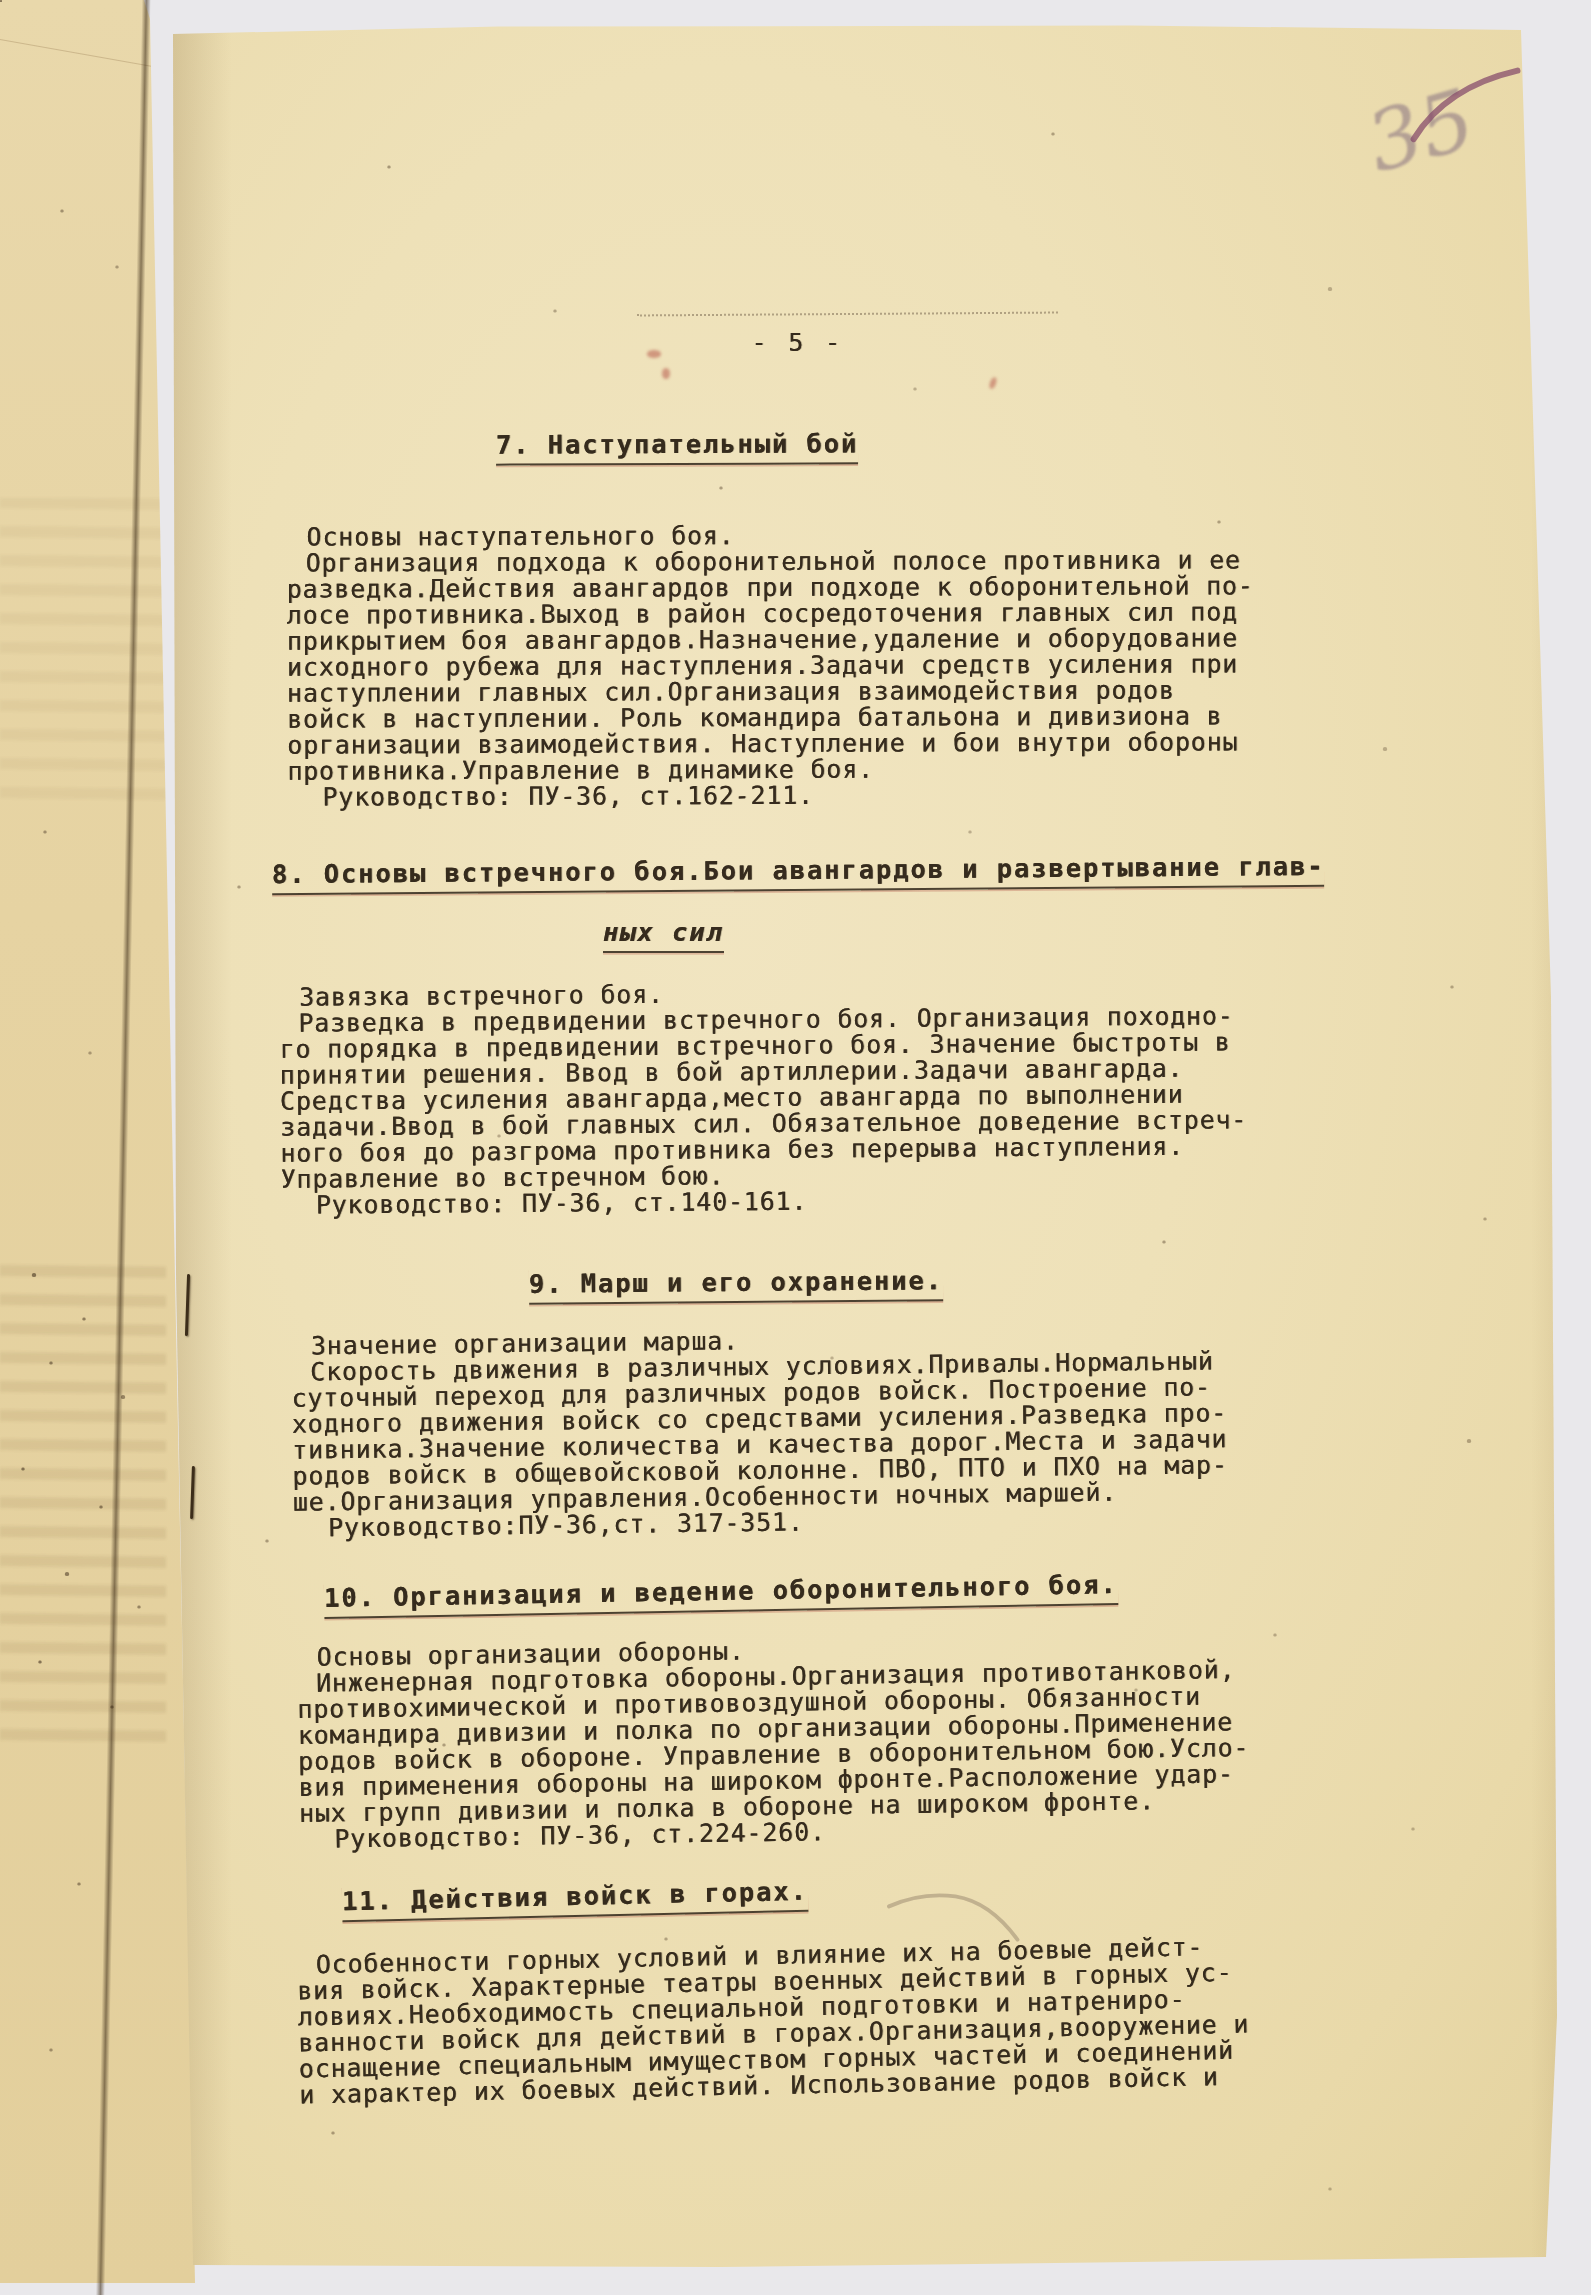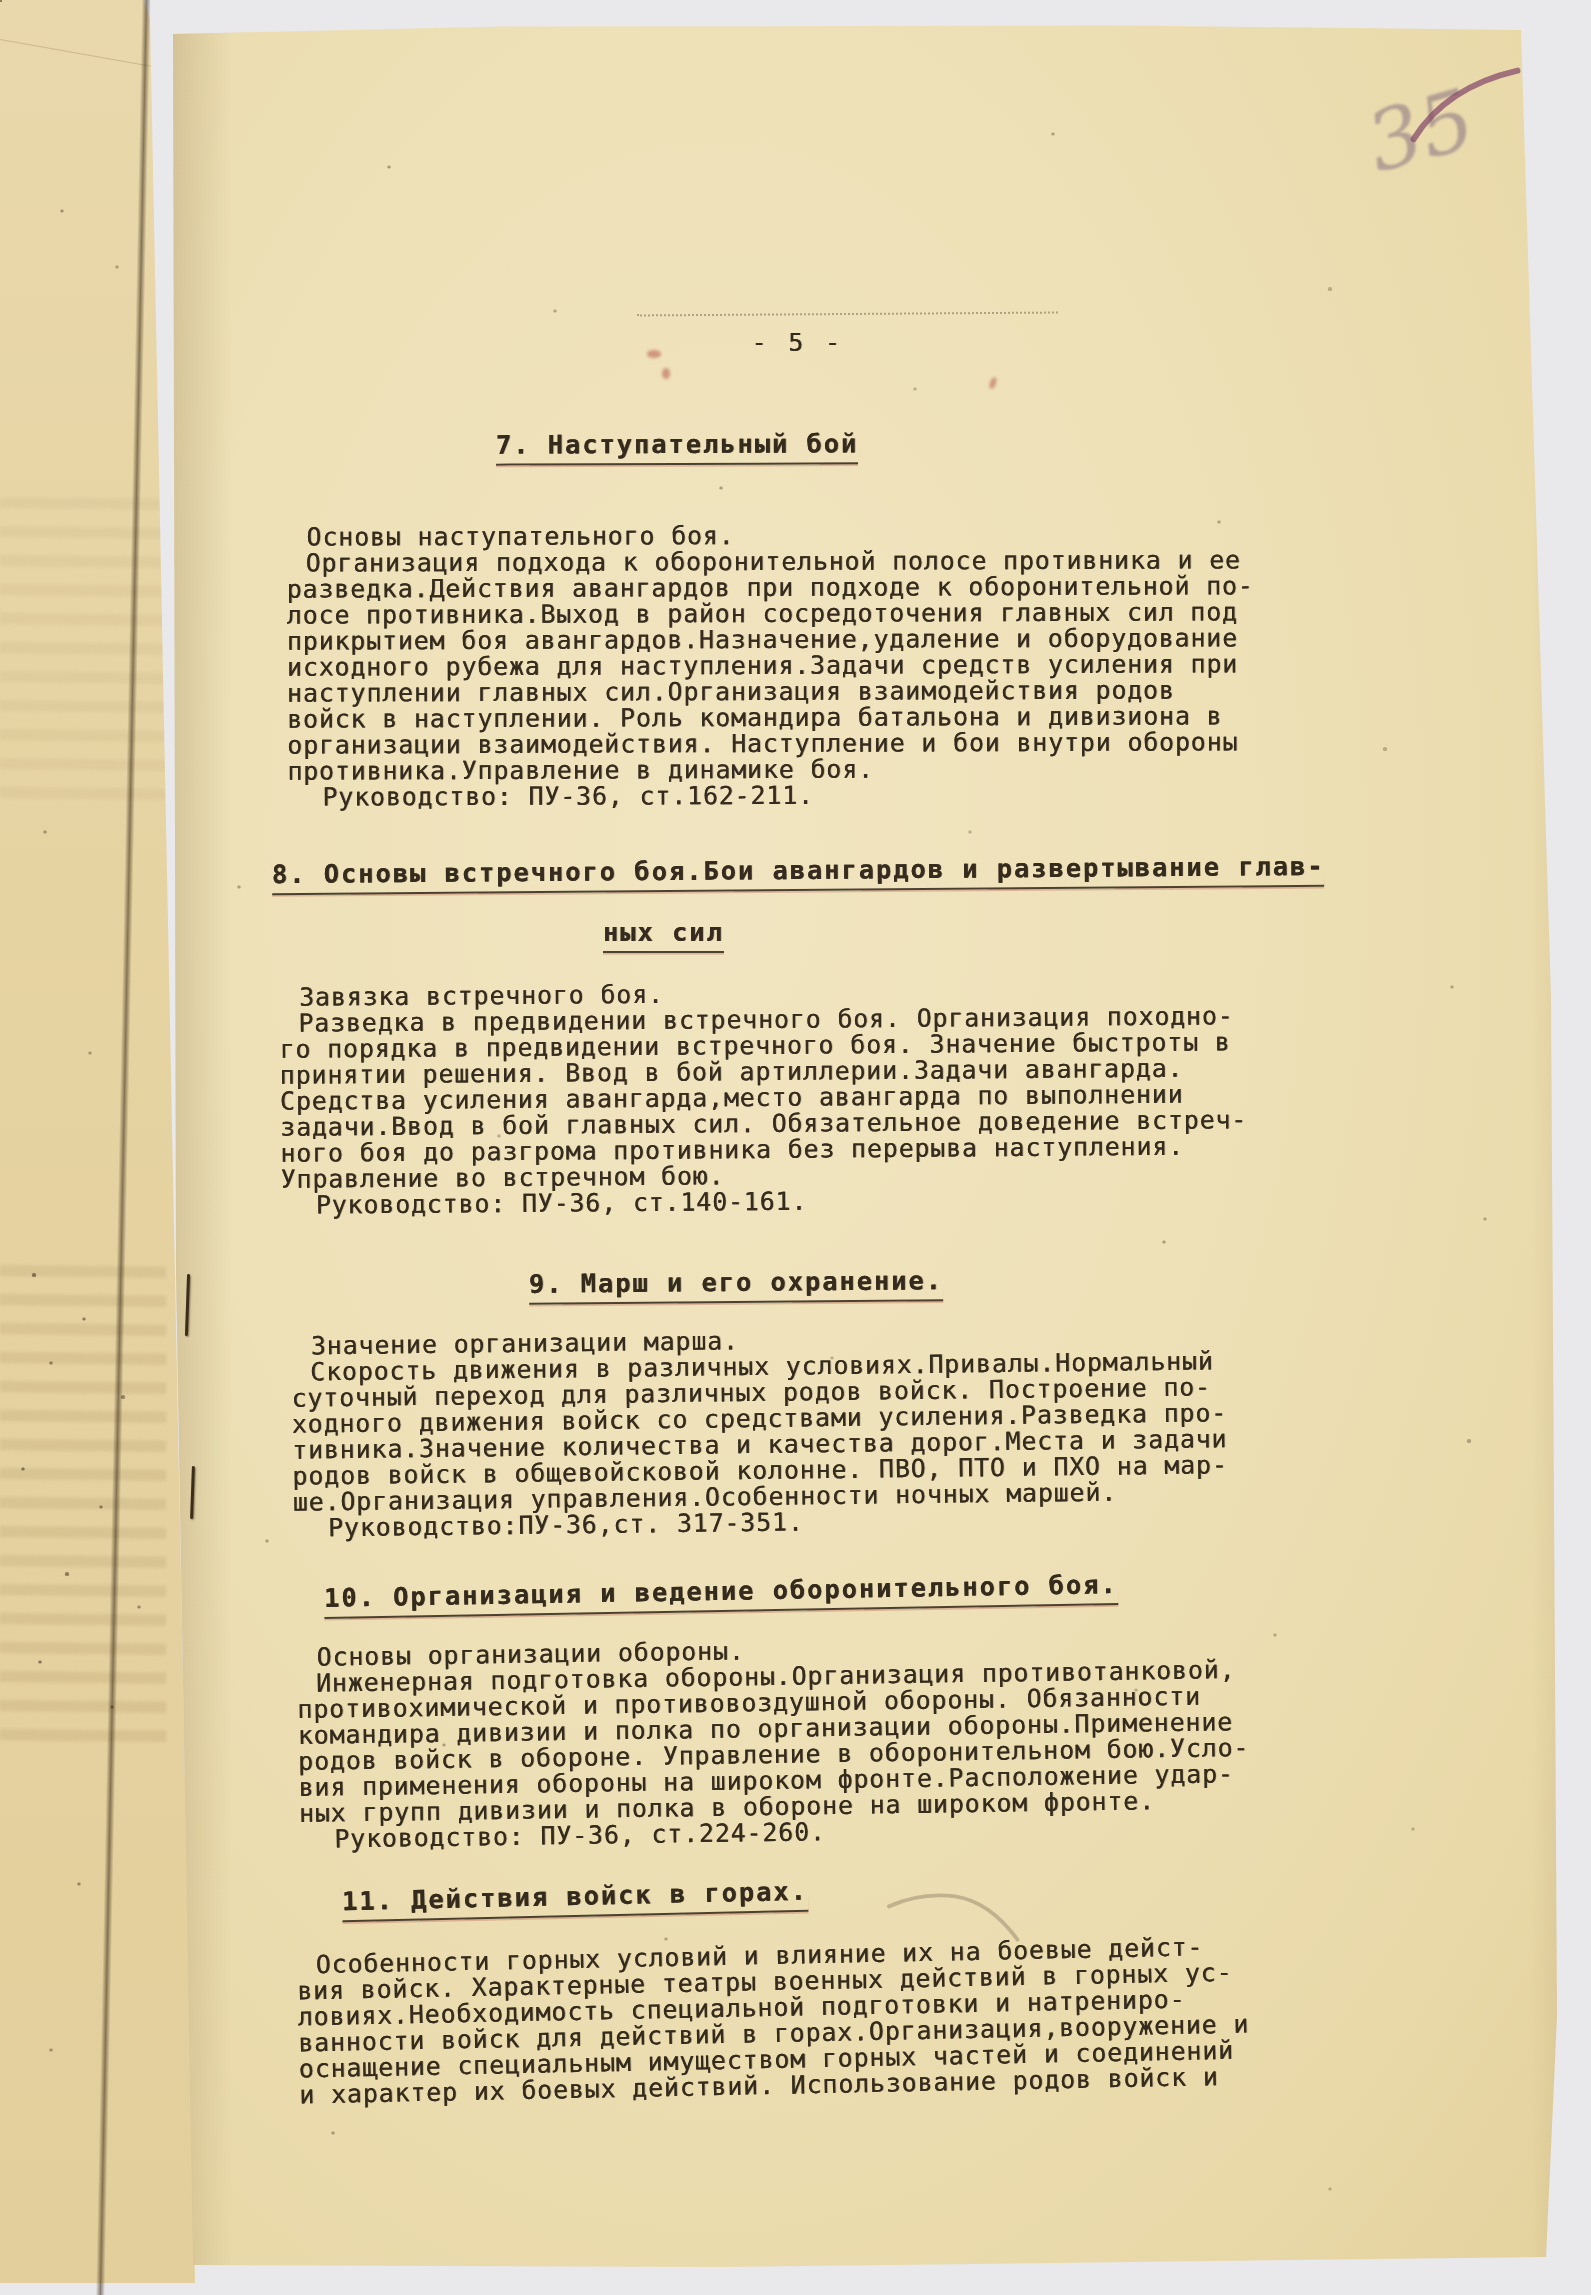--- a/index.html
+++ b/index.html
@@ -67,21 +67,21 @@
   .line{min-height:26px;}
   .body-list .line:first-child{text-indent:19px;}
   .lead{text-indent:20px;}
   .ref{text-indent:35px;}
   .pagenum{left:299px;top:330px;width:997px;text-align:center;letter-spacing:3.3px;}
   .dotrow{position:absolute;left:637px;top:313px;width:421px;height:0;
           border-top:2.2px dotted rgba(60,40,25,.35);transform:rotate(-.4deg);}
   .sec7-head{left:496px;top:431px;transform:rotate(-.2deg);}
   .sec7-para{left:287px;top:523px;transform:rotate(-.2deg);}
   .sec8-head{left:272px;top:857px;transform:rotate(-.45deg);}
-  .sec8-head2{left:603px;top:919px;}
+  .sec8-head2{left:603px;top:919px;font-style:italic;}
   .sec8-para{left:280px;top:981px;transform:rotate(-.45deg);}
   .sec9-head{left:529px;top:1269px;transform:rotate(-.5deg);}
   .sec9-para{left:292px;top:1328px;transform:rotate(-.7deg);}
   .sec10-head{left:324px;top:1578px;transform:rotate(-1deg);}
   .sec10-para{left:298px;top:1638px;transform:rotate(-.85deg);}
   .sec11-head{left:342px;top:1883px;transform:rotate(-1.3deg);}
   .sec11-para{left:298px;top:1943px;transform:rotate(-1.15deg);}
   
   .hw-number{
     position:absolute;left:1368px;top:83px;font-size:83px;font-style:italic;

